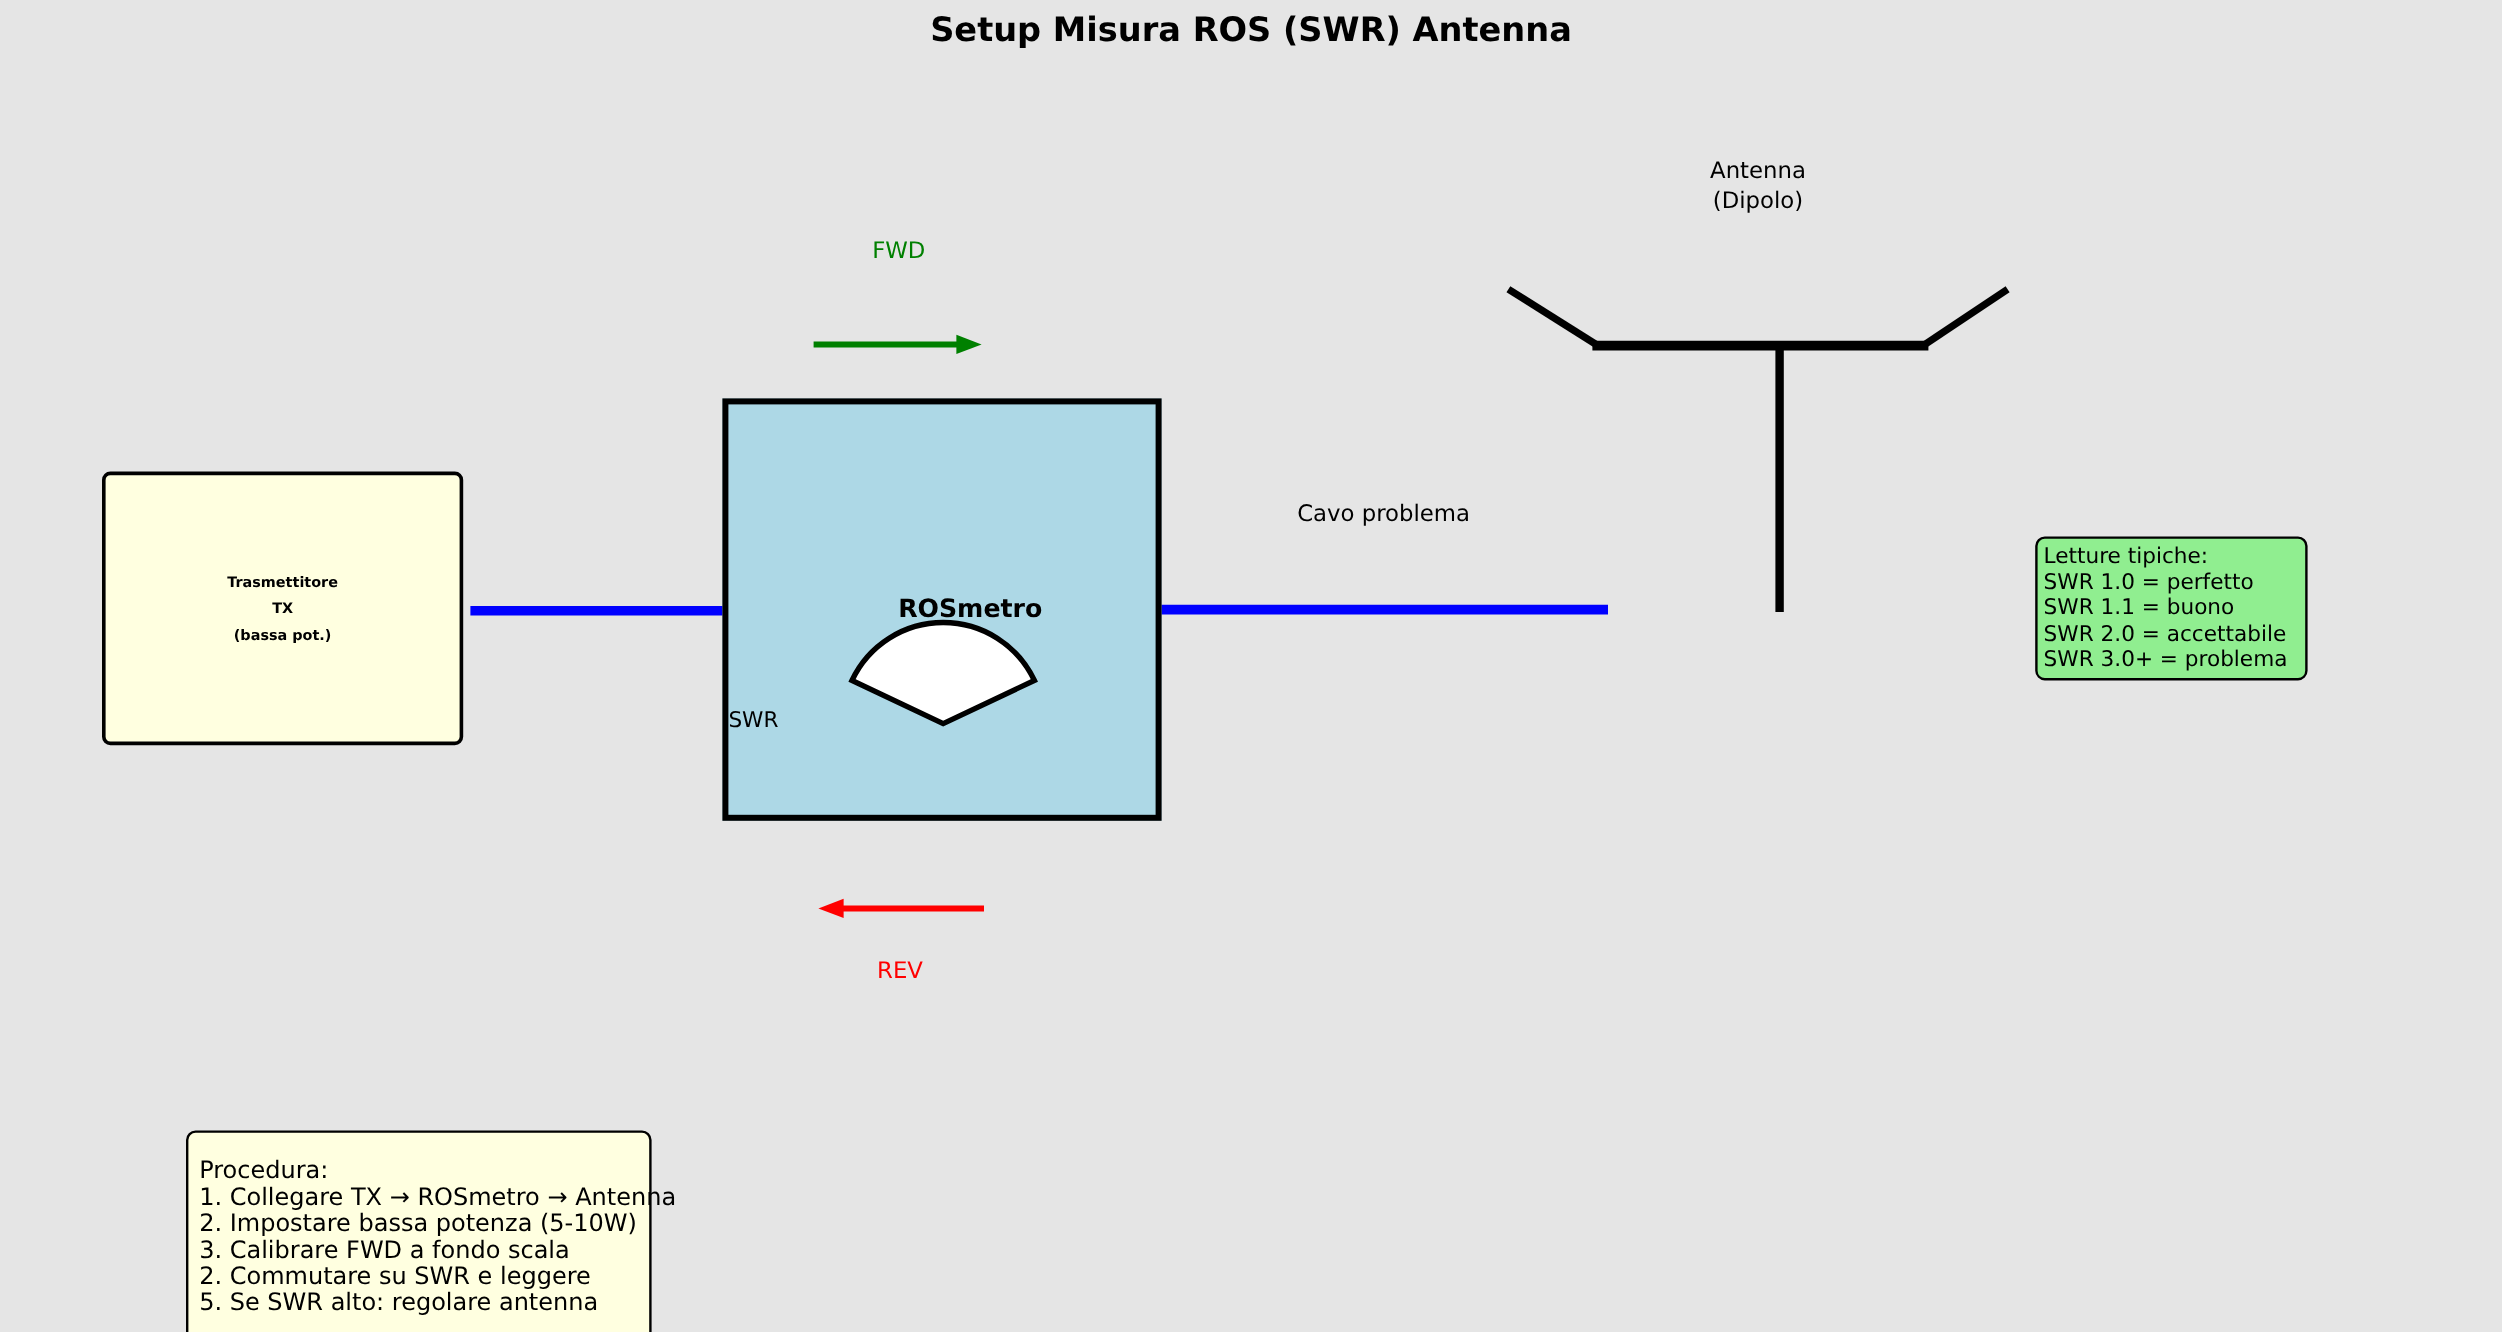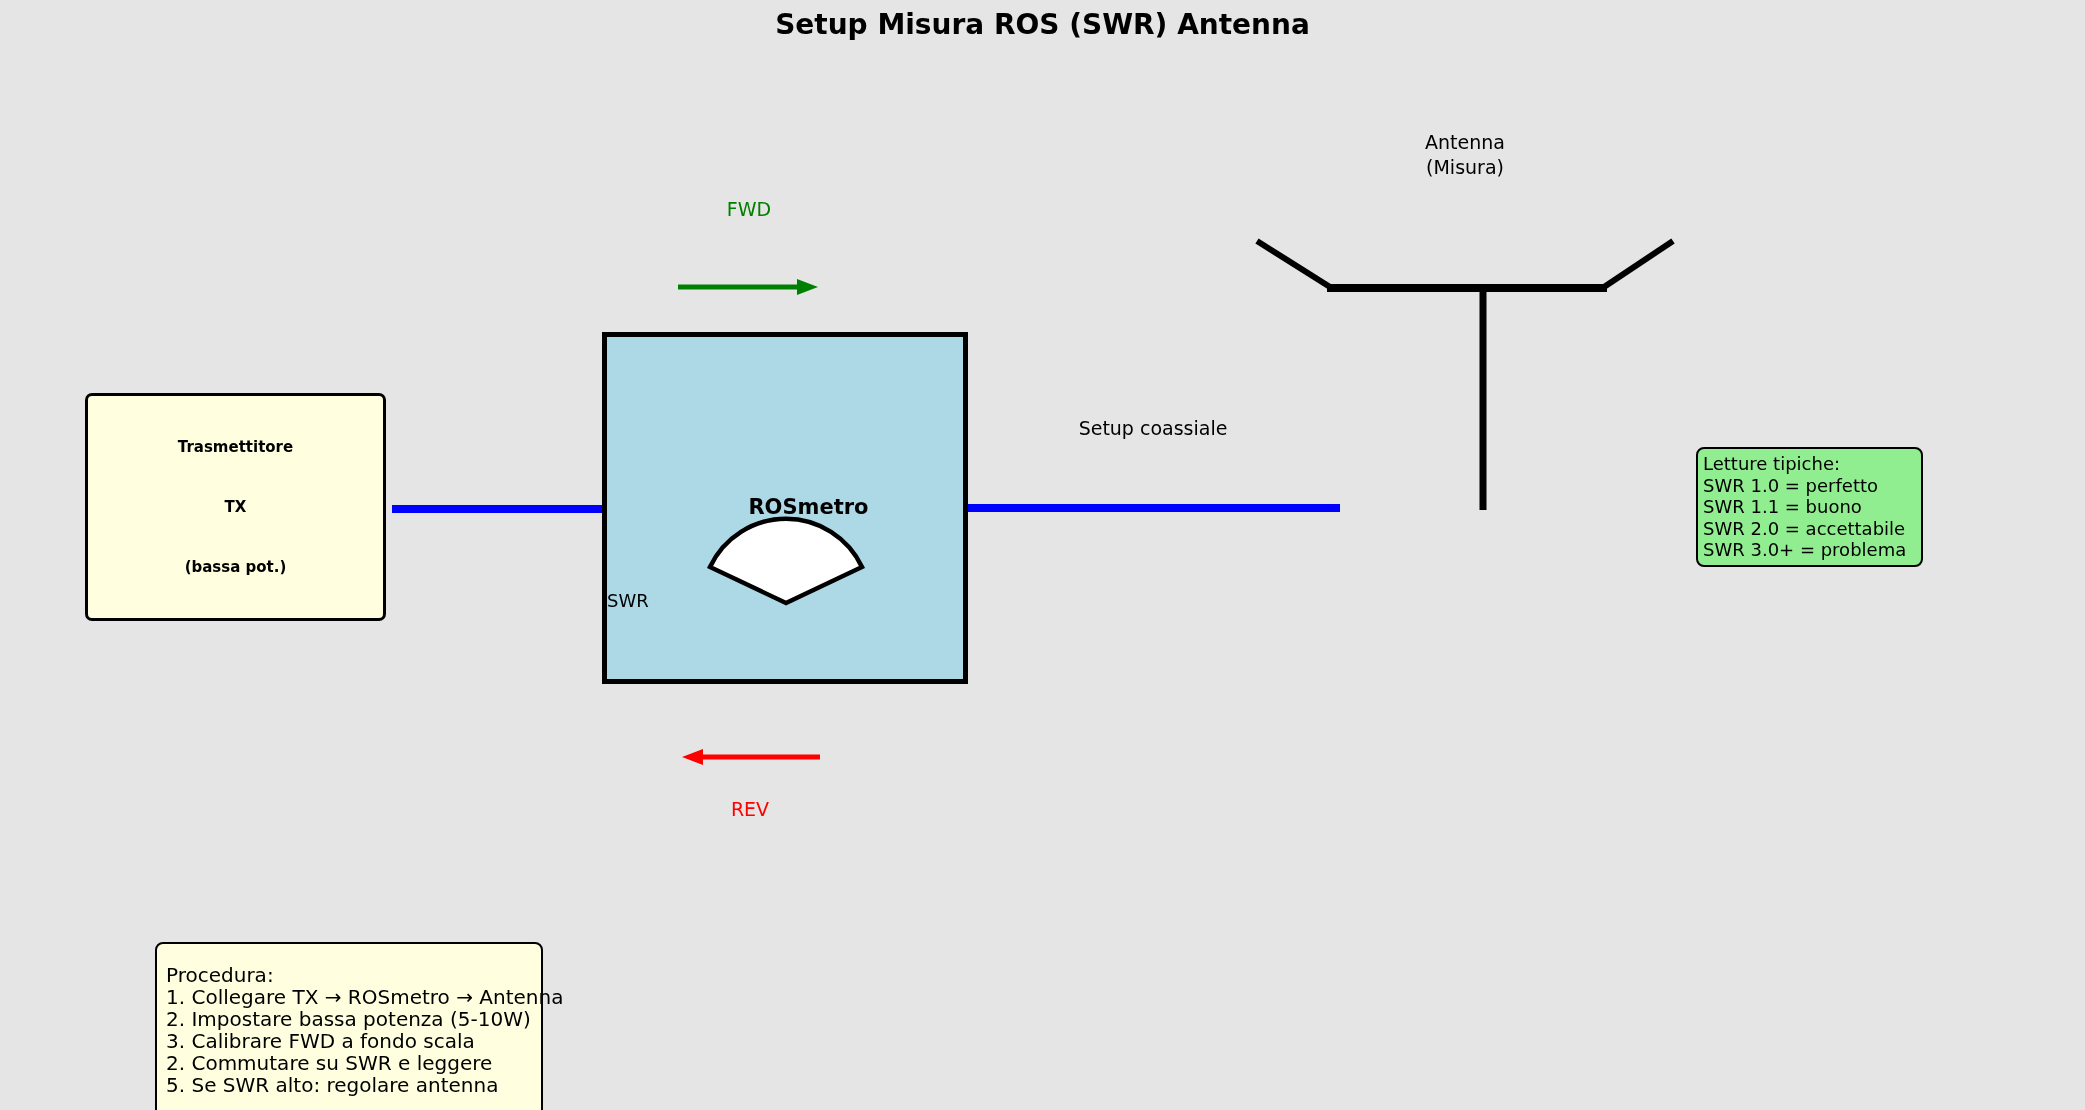--- a/index.html
+++ b/index.html
@@ -21,23 +21,22 @@
     font-weight: bold;
   }
   .box { position: absolute; box-sizing: border-box; }
   .tx-box {
     left: 85px; top: 393px; width: 301px; height: 228px;
     background: var(--box-yellow);
     border: 3px solid #000;
     border-radius: 7px;
     display: flex; flex-direction: column;
     align-items: center; justify-content: center;
-    font-weight: bold; font-size: 15px; line-height: 22px;
+    font-weight: bold; font-size: 12px; line-height: 22px;
     text-align: center;
-    gap: 38px;
   }
   .ros-box {
     left: 602px; top: 332px; width: 366px; height: 352px;
     background: var(--box-blue);
     border: 5px solid #000;
   }
   .ros-label {
     position: absolute; left: 0; right: 0; top: 158px;
     text-align: center;
     font-size: 21px; font-weight: bold; padding-left: 47px;
@@ -117,24 +116,24 @@
   <div class="box ros-box">
     <div class="ros-label">ROSmetro</div>
     <svg class="gauge-svg" width="172" height="100" viewBox="0 0 172 100">
       <path class="gauge-wedge" d="M 86 91 L 10 55 A 84 84 0 0 1 162 55 Z"></path>
     </svg>
     <div class="swr-label">SWR</div>
   </div>
 
   <div class="float-label fwd-label">FWD</div>
   <div class="float-label rev-label">REV</div>
-  <div class="float-label cavo-label">Setup coassiale</div>
+  <div class="float-label cavo-label">Cavo problema</div>
   <div class="float-label antenna-label">
     <div>Antenna</div>
-    <div>(Misura)</div>
+    <div>(Dipolo)</div>
   </div>
 
   <div class="box readings-box">
     <div>Letture tipiche:</div>
     <div>SWR 1.0 = perfetto</div>
     <div>SWR 1.1 = buono</div>
     <div>SWR 2.0 = accettabile</div>
     <div>SWR 3.0+ = problema</div>
   </div>
 

